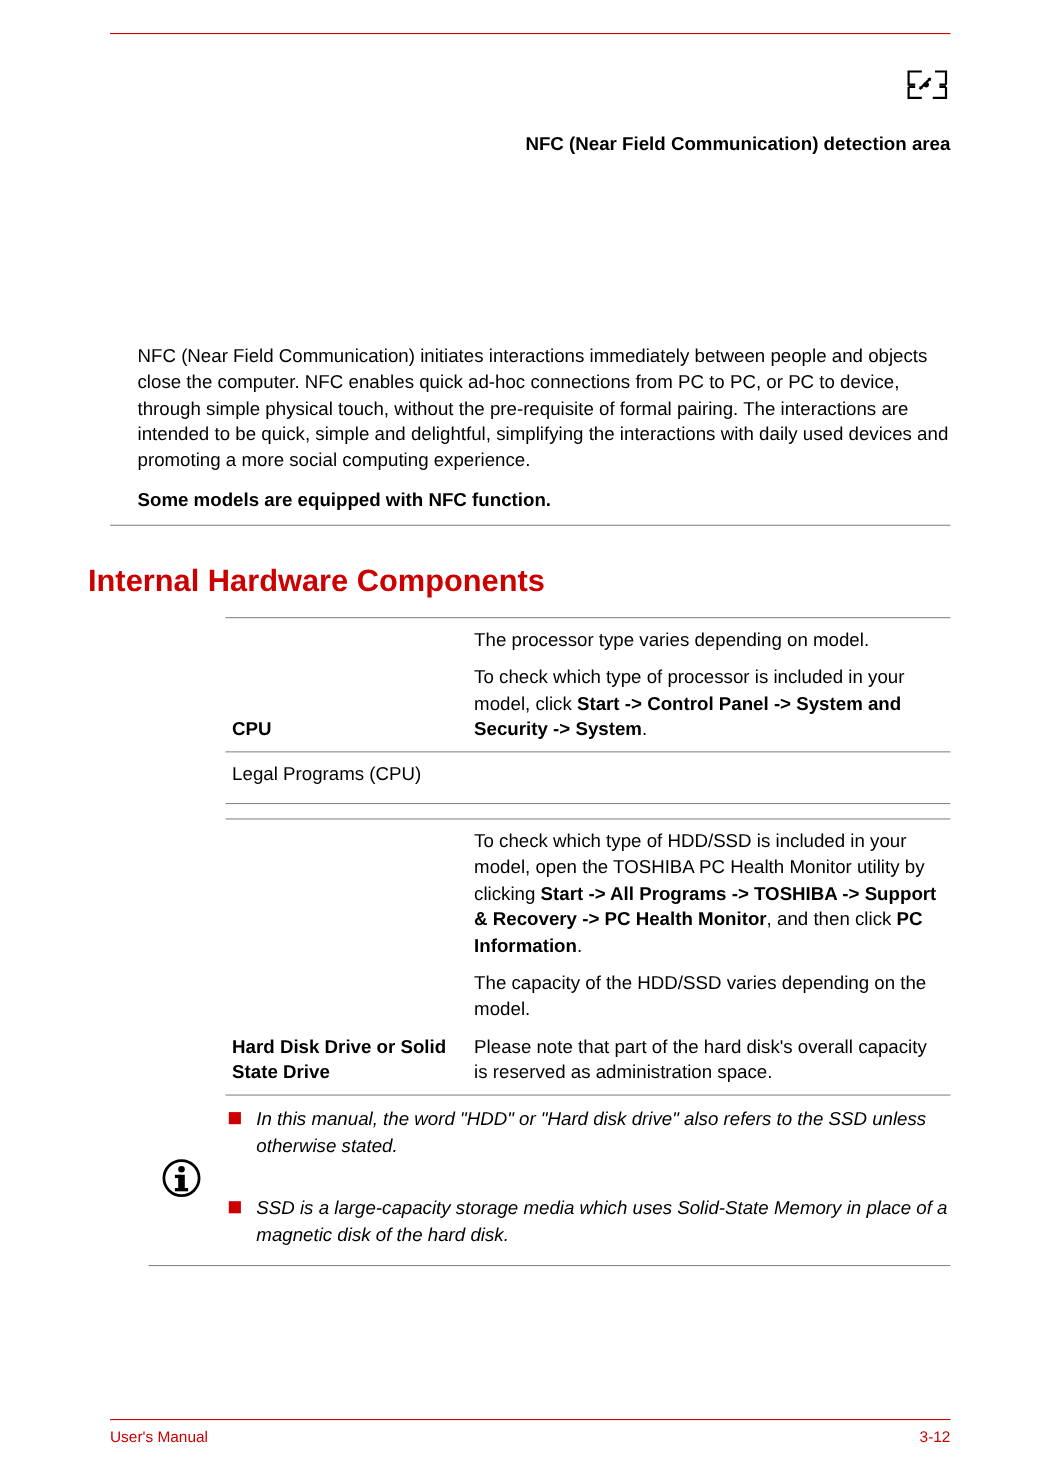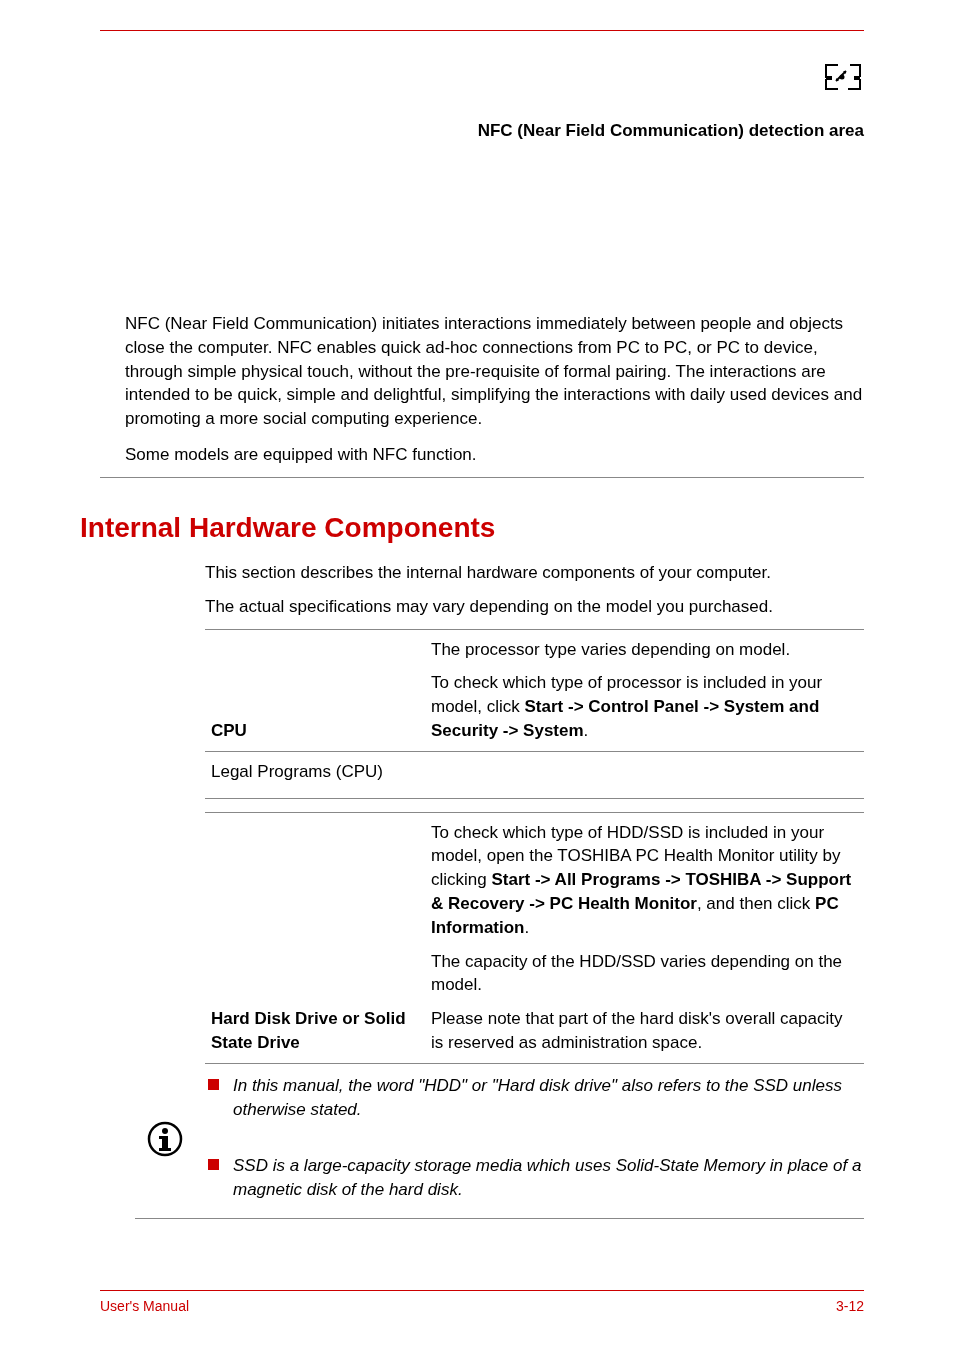--- a/index.html
+++ b/index.html
@@ -43,20 +43,21 @@
       font-weight: bold;
     }
     .desc-col {
       flex: 1;
     }
     .desc-col p {
       margin-bottom: 12px;
     }
     .desc-col p:last-child {
       margin-bottom: 0;
+      font-weight: bold;
     }
     h1.section-heading {
       color: #c00;
       font-size: 28px;
       font-weight: bold;
       margin-bottom: 14px;
       margin-left: -20px;
     }
     .indent-block {
       padding-left: 105px;
@@ -180,24 +181,20 @@
   <div class="desc-col">
     <p>NFC (Near Field Communication) initiates interactions immediately between people and objects close the computer. NFC enables quick ad-hoc connections from PC to PC, or PC to device, through simple physical touch, without the pre-requisite of formal pairing. The interactions are intended to be quick, simple and delightful, simplifying the interactions with daily used devices and promoting a more social computing experience.</p>
     <p>Some models are equipped with NFC function.</p>
   </div>
 </div>
 
 <h1 class="section-heading">Internal Hardware Components</h1>
 
 <div class="indent-block">
 
-  <div class="intro">
-    <p>This section describes the internal hardware components of your computer.</p>
-    <p>The actual specifications may vary depending on the model you purchased.</p>
-  </div>
 
   <div class="spec-table">
     <div class="spec-row">
       <div class="spec-label">CPU</div>
       <div class="spec-content">
         <p>The processor type varies depending on model.</p>
         <p><span>To check which type of processor is included in your model, click </span><b>Start -&gt; Control Panel -&gt; System and Security -&gt; System</b><span>.</span></p>
       </div>
     </div>
   </div>

